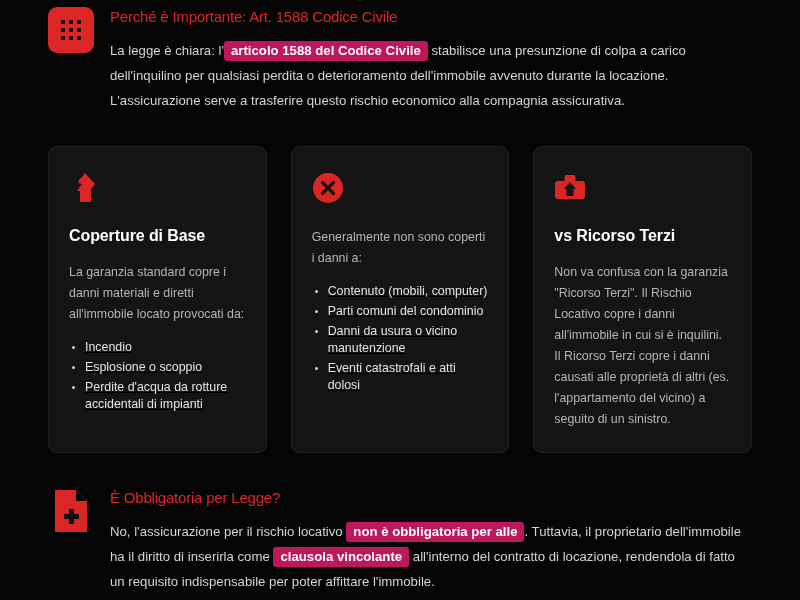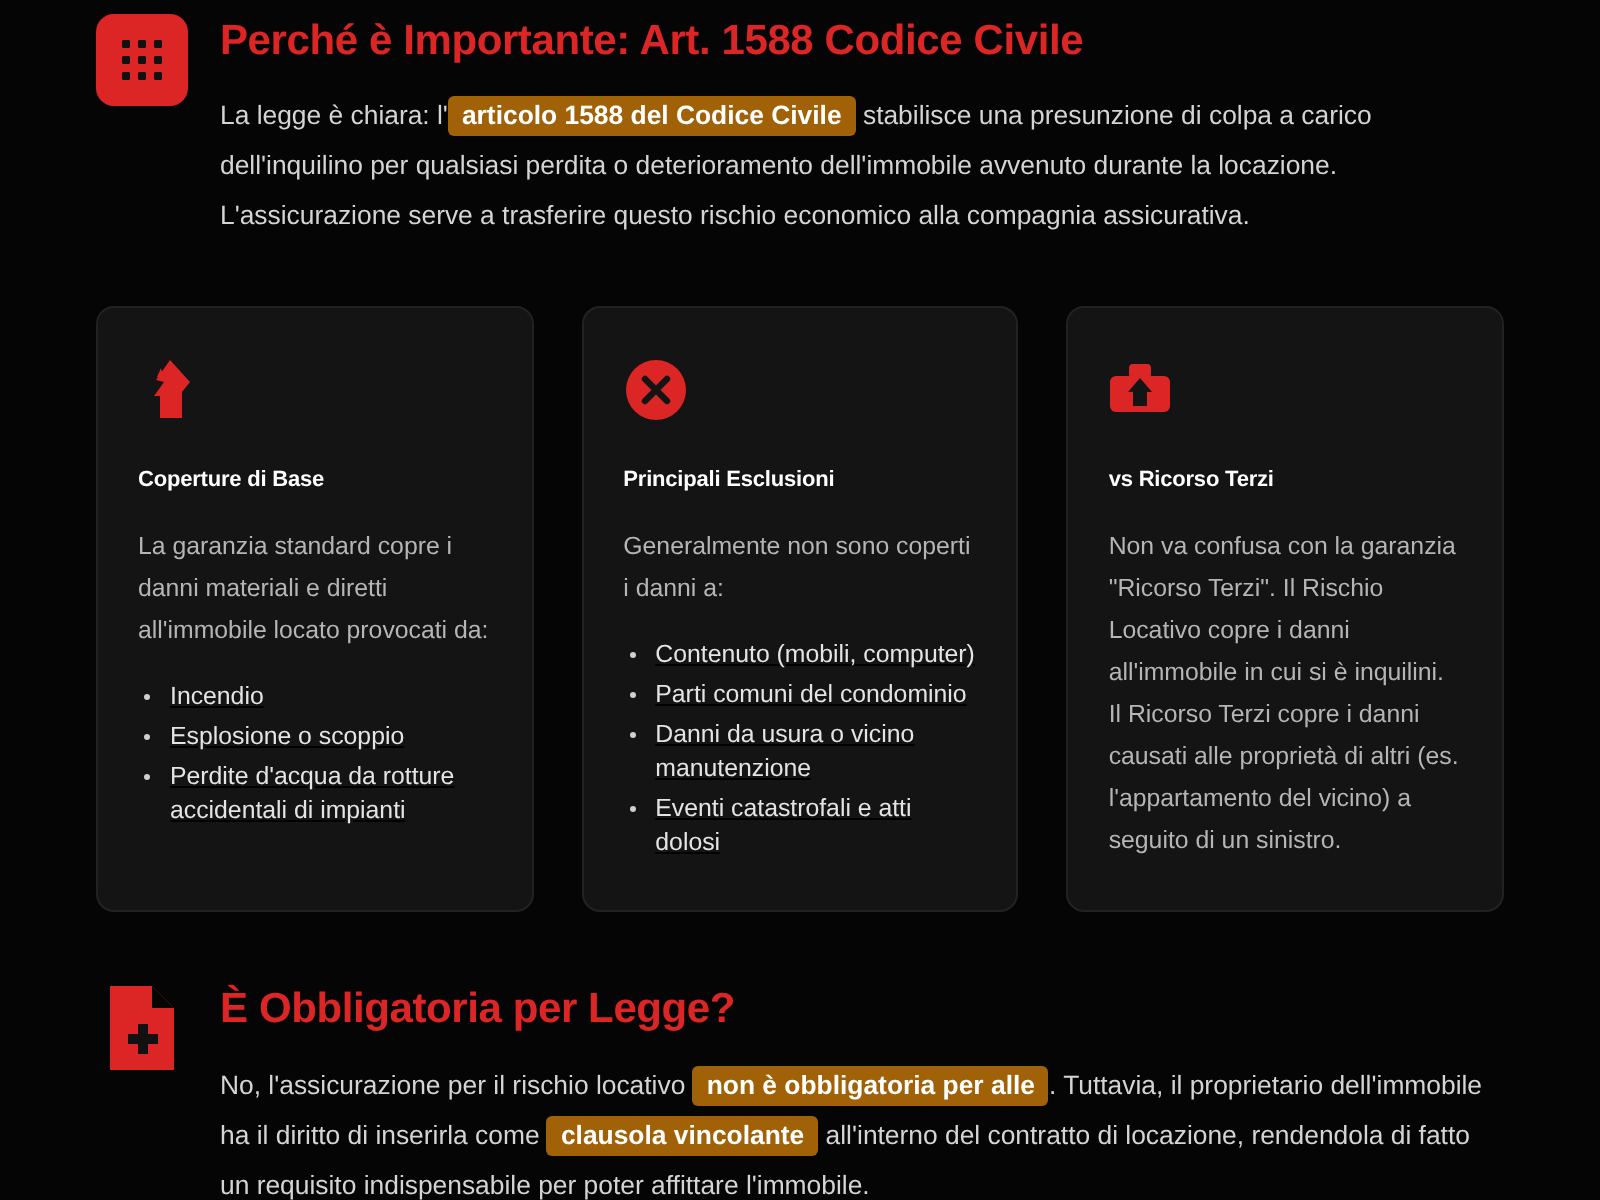--- a/index.html
+++ b/index.html
@@ -25,33 +25,33 @@
   .sec-icon {
     flex: 0 0 auto;
     width: 46px; height: 46px;
     border-radius: 9px;
     display: flex; align-items: center; justify-content: center;
   }
   .sec-body { flex: 1 1 auto; padding-top: 1px; }
 
   .sec-title {
     color: #dc2626;
-    font-size: 21px;
-    font-weight: bold;
+    font-size: 15px;
+    font-weight: normal;
     letter-spacing: -0.2px;
     line-height: 1.25;
     margin-bottom: 11px;
   }
   .sec-para {
     color: #d4d4d4;
     font-size: 13.2px;
     line-height: 25px;
   }
   .hl {
-    background: #a16207;
+    background: #be185d;
     color: #ffffff;
     font-weight: bold;
     padding: 2px 7px 3px 7px;
     border-radius: 3px;
     white-space: nowrap;
   }
 
   
   .header-block { padding-top: 7px; }
   .header-block .sec-icon { background: #dc2626; }
@@ -79,21 +79,21 @@
     display: flex;
     flex-direction: column;
   }
   .card-icon {
     width: 34px; height: 34px;
     margin-bottom: 22px;
     display: flex; align-items: center; justify-content: flex-start;
   }
   .card-title {
     color: #ffffff;
-    font-size: 11px;
+    font-size: 16px;
     font-weight: bold;
     letter-spacing: -0.1px;
     margin-bottom: 17px;
   }
   .card-text {
     color: #b5b5b5;
     font-size: 12.4px;
     line-height: 21px;
   }
   .card-list {
@@ -169,21 +169,20 @@
       </ul>
     </div>
 
     <div class="card">
       <div class="card-icon">
         <svg width="32" height="32" viewBox="0 0 32 32" aria-hidden="true">
           <circle cx="16" cy="16" r="15" fill="#dc2626"></circle>
           <path d="M10.5 10.5 L21.5 21.5 M21.5 10.5 L10.5 21.5" stroke="#141414" stroke-width="3.2" stroke-linecap="round"></path>
         </svg>
       </div>
-      <div class="card-title">Principali Esclusioni</div>
       <div class="card-text">Generalmente non sono coperti i danni a:</div>
       <ul class="card-list">
         <li>Contenuto (mobili, computer)</li>
         <li>Parti comuni del condominio</li>
         <li>Danni da usura o vicino manutenzione</li>
         <li>Eventi catastrofali e atti dolosi</li>
       </ul>
     </div>
 
     <div class="card tall-text">

